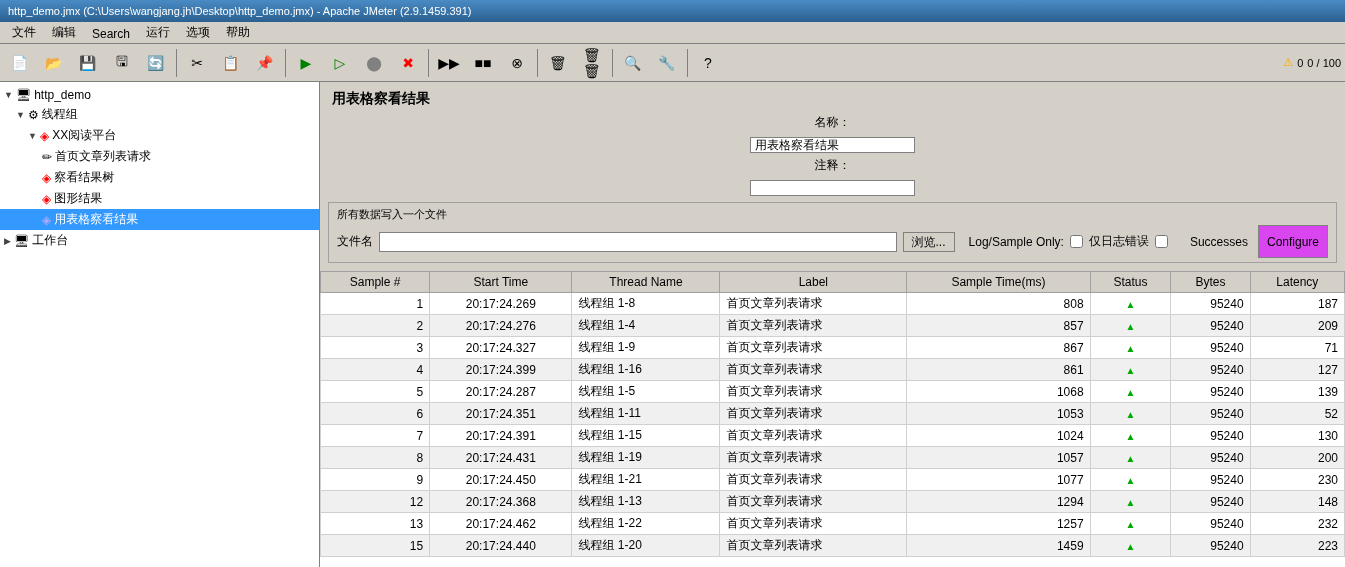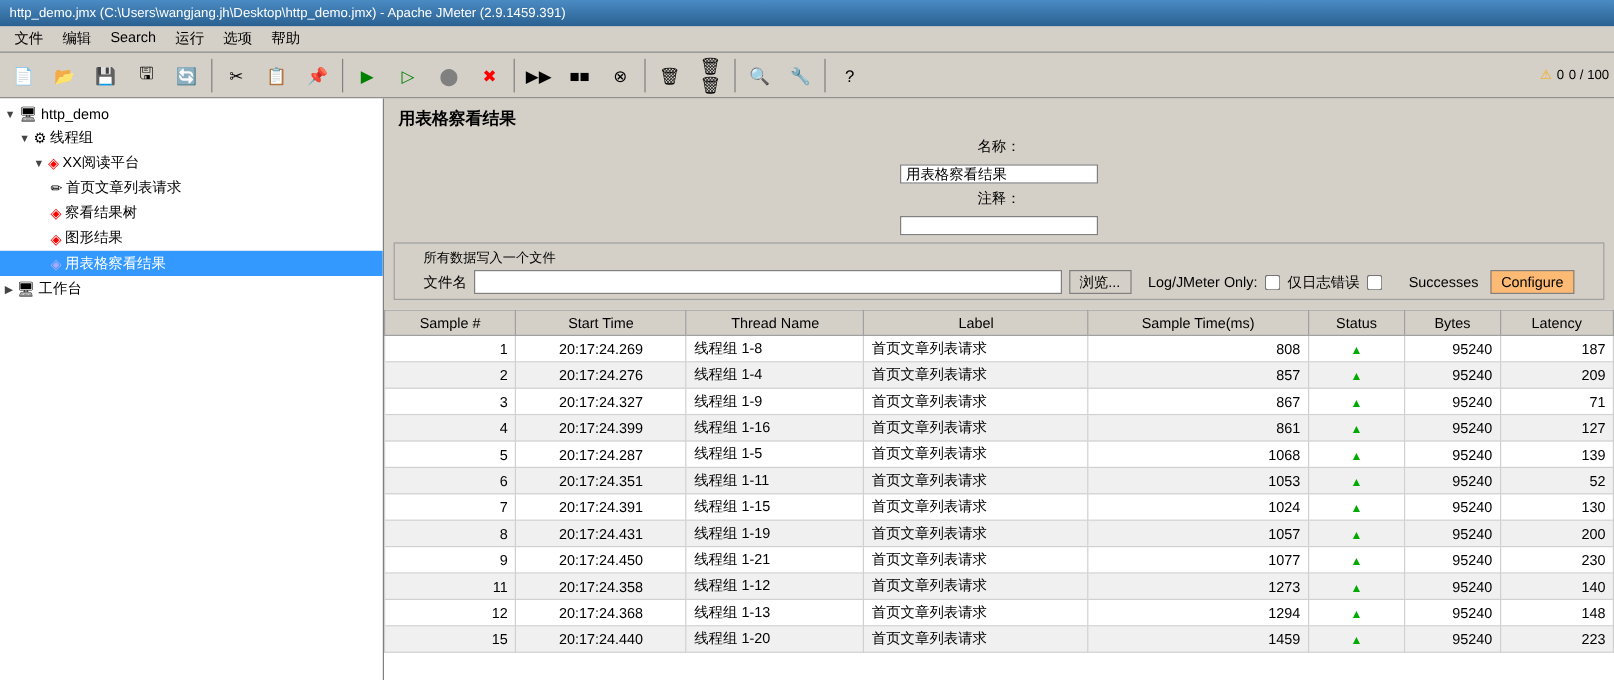--- a/index.html
+++ b/index.html
@@ -14,21 +14,21 @@
       display: flex;
       align-items: center;
       height: 22px;
     }
     
     
     .menu-bar {
       background: #d4d0c8;
       border-bottom: 1px solid #808080;
       display: flex;
-      align-items: flex-start;
+      align-items: flex-end;
       height: 22px;
       padding: 0 4px;
     }
     .menu-item {
       padding: 2px 8px;
       cursor: pointer;
       font-size: 12px;
     }
     
     
@@ -127,25 +127,25 @@
     .file-btn {
       border: 1px solid #808080;
       background: #d4d0c8;
       padding: 1px 8px;
       cursor: pointer;
       font-size: 12px;
       height: 20px;
     }
     .configure-btn {
       border: 1px solid #808080;
-      background: #fdba74;
+      background: #d946ef;
       padding: 1px 8px;
       cursor: pointer;
       font-size: 12px;
-      height: 20px;
+      height: 33px;
       margin-left: 4px;
     }
     
     
     .table-container {
       flex: 1;
       overflow: auto;
       margin: 4px 0 0 0;
       background: white;
     }
@@ -273,27 +273,27 @@
     <div class="form-row">
       <span class="form-label">名称：</span>
       <input class="form-input form-input-wide" type="text" value="用表格察看结果" style="">
     </div>
 
     <div class="form-row">
       <span class="form-label">注释：</span>
       <input class="form-input form-input-wide" type="text" value="" style="">
     </div>
 
-    <div style="margin: 4px 8px; border: 1px solid #a0a0a0; padding: 4px 24px; background: #d4d0c8;">
+    <div style="margin: 4px 8px; border: 1px solid #a0a0a0; padding: 4px 8px; background: #d4d0c8;">
       <div style="font-size:11px; margin-bottom:3px;">所有数据写入一个文件</div>
       <div style="display:flex; align-items:center; gap:6px;">
         <span style="font-size:12px;">文件名</span>
         <input class="file-input" type="text" style="flex: 1 1 0%; border: 1px solid rgb(128, 128, 128); height: 20px; padding: 0px 4px; font-size: 12px;">
         <button class="file-btn">浏览...</button>
-        <span style="font-size:12px; margin-left:8px;">Log/JMeter Only:</span>
+        <span style="font-size:12px; margin-left:8px;">Log/Sample Only:</span>
         <input type="checkbox" style="margin: 0px;">
         <span style="font-size:12px;">仅日志错误</span>
         <input type="checkbox" style="margin: 0px;">
         <span style="font-size:12px;margin-left:16px;">Successes</span>
         <button class="configure-btn">Configure</button>
       </div>
     </div>
 
     <div class="table-container">
       <table>
@@ -394,40 +394,40 @@
     <td class="td-num">9</td>
     <td class="td-center">20:17:24.450</td>
     <td>线程组 1-21</td>
     <td>首页文章列表请求</td>
     <td class="td-num">1077</td>
     <td class="td-center"><span style="color:#00aa00; font-size:10px;">▲</span></td>
     <td class="td-num">95240</td>
     <td class="td-num">230</td>
   </tr>
             <tr>
-    <td class="td-num">11</td>
-    <td class="td-center">20:17:24.358</td>
-    <td>线程组 1-12</td>
-    <td>首页文章列表请求</td>
-    <td class="td-num">1273</td>
-    <td class="td-center"><span style="color:#00aa00; font-size:10px;">▲</span></td>
-    <td class="td-num">95240</td>
-    <td class="td-num">140</td>
-  </tr>
-            <tr>
     <td class="td-num">12</td>
     <td class="td-center">20:17:24.368</td>
     <td>线程组 1-13</td>
     <td>首页文章列表请求</td>
     <td class="td-num">1294</td>
     <td class="td-center"><span style="color:#00aa00; font-size:10px;">▲</span></td>
     <td class="td-num">95240</td>
     <td class="td-num">148</td>
   </tr>
             <tr>
+    <td class="td-num">13</td>
+    <td class="td-center">20:17:24.462</td>
+    <td>线程组 1-22</td>
+    <td>首页文章列表请求</td>
+    <td class="td-num">1257</td>
+    <td class="td-center"><span style="color:#00aa00; font-size:10px;">▲</span></td>
+    <td class="td-num">95240</td>
+    <td class="td-num">232</td>
+  </tr>
+            <tr>
     <td class="td-num">15</td>
     <td class="td-center">20:17:24.440</td>
     <td>线程组 1-20</td>
     <td>首页文章列表请求</td>
     <td class="td-num">1459</td>
     <td class="td-center"><span style="color:#00aa00; font-size:10px;">▲</span></td>
     <td class="td-num">95240</td>
     <td class="td-num">223</td>
   </tr>
           </tbody>

